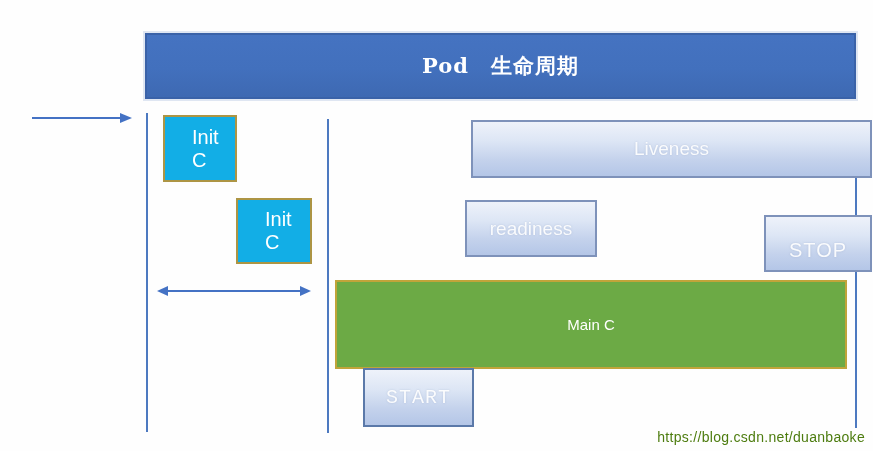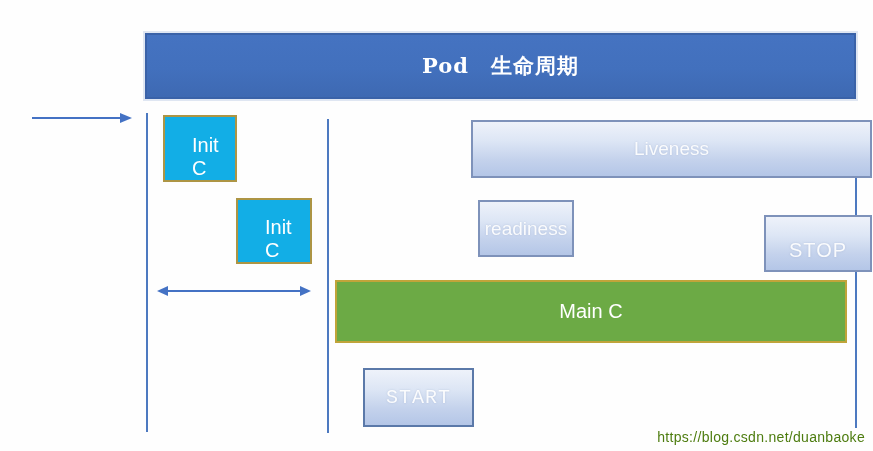--- a/index.html
+++ b/index.html
@@ -30,47 +30,47 @@
   .env-arrow{position:absolute;left:30px;top:111px;width:102px;height:14px;}
   .env-label{
     position:absolute;left:4px;top:126px;width:136px;
     color:#141414;font-weight:bold;font-size:17px;letter-spacing:.5px;
     white-space:nowrap;
   }
   
   .init-box{
     position:absolute;background:#12aee6;
     border:2px solid #ad9544;box-sizing:border-box;
-    display:flex;align-items:flex-end;justify-content:center;
+    display:flex;align-items:center;justify-content:center;
     color:#ffffff;font-size:20px;padding-left:27px;
   }
   .init-1{left:163px;top:115px;width:74px;height:67px;}
   .init-2{left:236px;top:198px;width:76px;height:66px;}
   .dbl-arrow{position:absolute;left:157px;top:284px;width:154px;height:14px;}
   
   .probe{
     position:absolute;box-sizing:border-box;
     background:linear-gradient(180deg,#eef2fa 0%,#dde6f5 35%,#c4d2ec 70%,#b4c6e7 100%);
     border:2px solid #7e92ba;
     display:flex;align-items:center;justify-content:center;
     color:rgba(255,255,255,0.92);font-size:19px;
     text-shadow:0 0 2px rgba(120,140,180,.35);
     margin-left:24px;
   }
   .liveness{left:447px;top:120px;width:401px;height:58px;}
-  .readiness{left:454px;top:200px;width:96px;height:57px;}
+  .readiness{left:441px;top:200px;width:132px;height:57px;}
   .stop{left:740px;top:215px;width:108px;height:57px;font-size:20px;letter-spacing:1px;align-items:flex-end;}
   .stop .lbl{margin-bottom:8px;}
   .start{left:339px;top:368px;width:111px;height:59px;border-color:#5b79a9;font-size:20px;letter-spacing:1px;font-family:Liberation Mono, monospace;}
   
   .main-box{
-    position:absolute;left:335px;top:280px;width:512px;height:63px;
+    position:absolute;left:335px;top:280px;width:512px;height:89px;
     background:#6caa45;border:2px solid #c0a43a;box-sizing:border-box;
     display:flex;align-items:center;justify-content:center;
-    color:#ffffff;font-size:20px;
+    color:#ffffff;font-size:15px;
   }
   
   .watermark{
     position:absolute;right:8px;bottom:6px;
     color:#4d7c0f;font-size:14px;letter-spacing:.3px;
   }
 </style>
 </head>
 <body>
 

